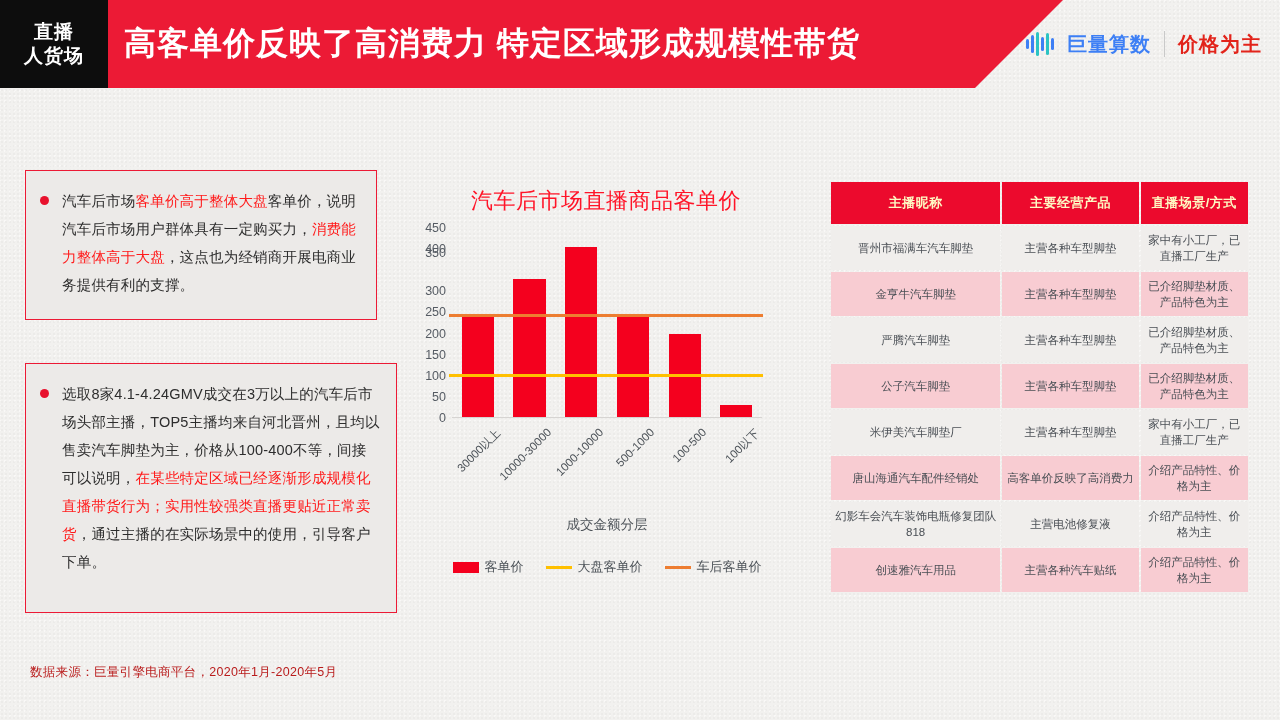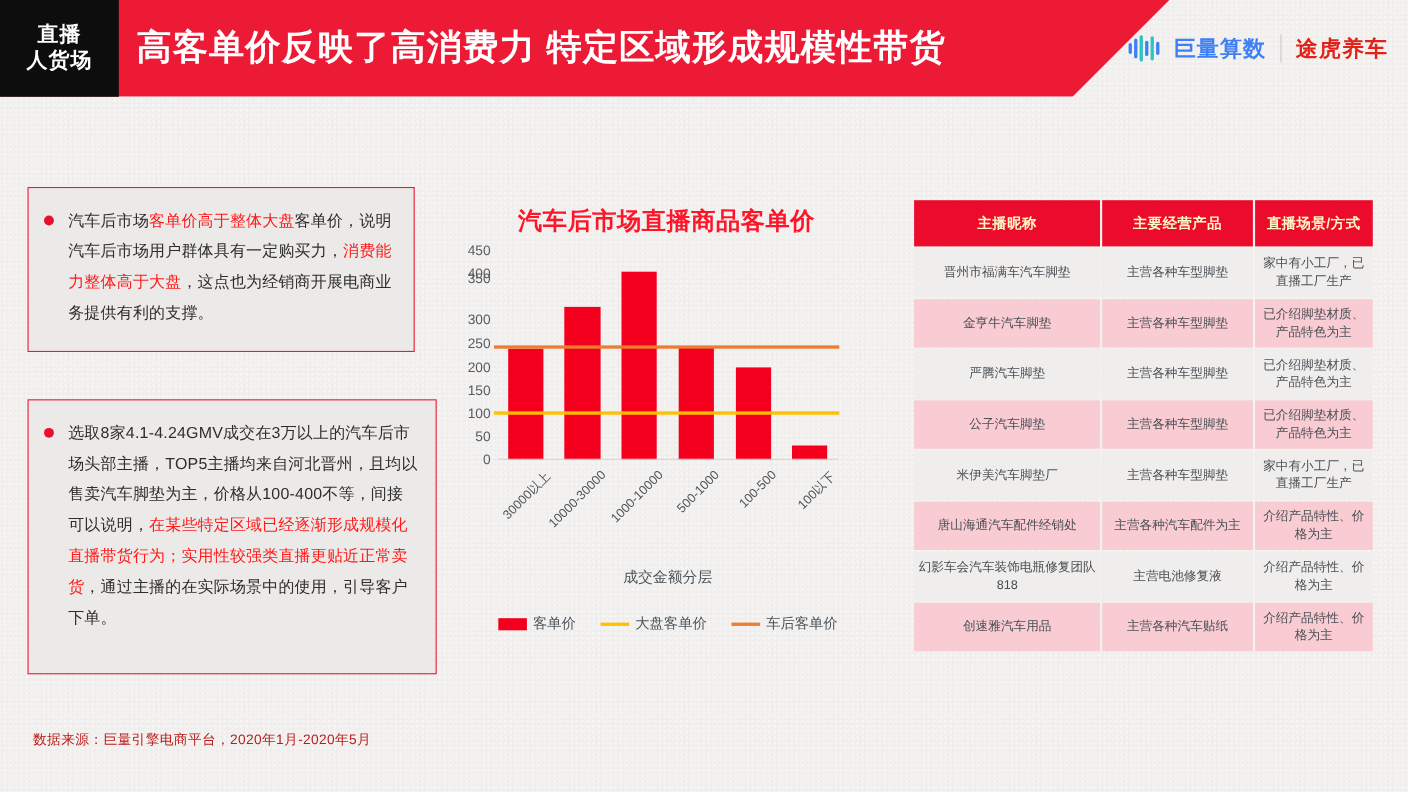--- a/index.html
+++ b/index.html
@@ -122,21 +122,21 @@
   
   .chart-wrap {
     position: absolute;
     left: 406px; top: 186px;
     width: 400px; height: 410px;
     z-index: 2;
   }
   .chart-title {
     text-align: center;
     font-size: 22px;
-    font-weight: bold;
+    font-weight: normal;
     color: #ff1428;
     letter-spacing: 0.5px;
     margin-bottom: 12px;
   }
   .plot {
     position: relative;
     left: 46px;
     width: 310px;
     height: 190px;
   }
@@ -283,21 +283,21 @@
     <span class="logo-bars">
       <i style="height:10px;background:#3d7ff5"></i>
       <i style="height:18px;background:#3d7ff5"></i>
       <i style="height:24px;background:#2bc3c3"></i>
       <i style="height:14px;background:#3d7ff5"></i>
       <i style="height:22px;background:#2bc3c3"></i>
       <i style="height:12px;background:#3d7ff5"></i>
     </span>
     <span class="logo-brand-text">巨量算数</span>
     <span class="logo-divider"></span>
-    <span class="logo-partner">途虎养车</span>
+    <span class="logo-partner">价格为主</span>
   </div>
 </div>
 
 <div class="callout" id="callout-1">
   <div class="callout-inner">
     <span class="callout-bullet"></span>
     <div class="callout-text"><span>汽车后市场</span><span class="hl">客单价高于整体大盘</span><span>客单价，说明汽车后市场用户群体具有一定购买力，</span><span class="hl">消费能力整体高于大盘</span><span>，这点也为经销商开展电商业务提供有利的支撑。</span></div>
   </div>
 </div>
 
@@ -407,21 +407,21 @@
           <td>主营各种车型脚垫</td>
           <td>已介绍脚垫材质、产品特色为主</td>
         </tr>
         <tr class="row-even">
           <td>米伊美汽车脚垫厂</td>
           <td>主营各种车型脚垫</td>
           <td>家中有小工厂，已直播工厂生产</td>
         </tr>
         <tr class="row-odd">
           <td>唐山海通汽车配件经销处</td>
-          <td>主营各种汽车配件为主</td>
+          <td>高客单价反映了高消费力</td>
           <td>介绍产品特性、价格为主</td>
         </tr>
         <tr class="row-even">
           <td>幻影车会汽车装饰电瓶修复团队818</td>
           <td>主营电池修复液</td>
           <td>介绍产品特性、价格为主</td>
         </tr>
         <tr class="row-odd">
           <td>创速雅汽车用品</td>
           <td>主营各种汽车贴纸</td>

